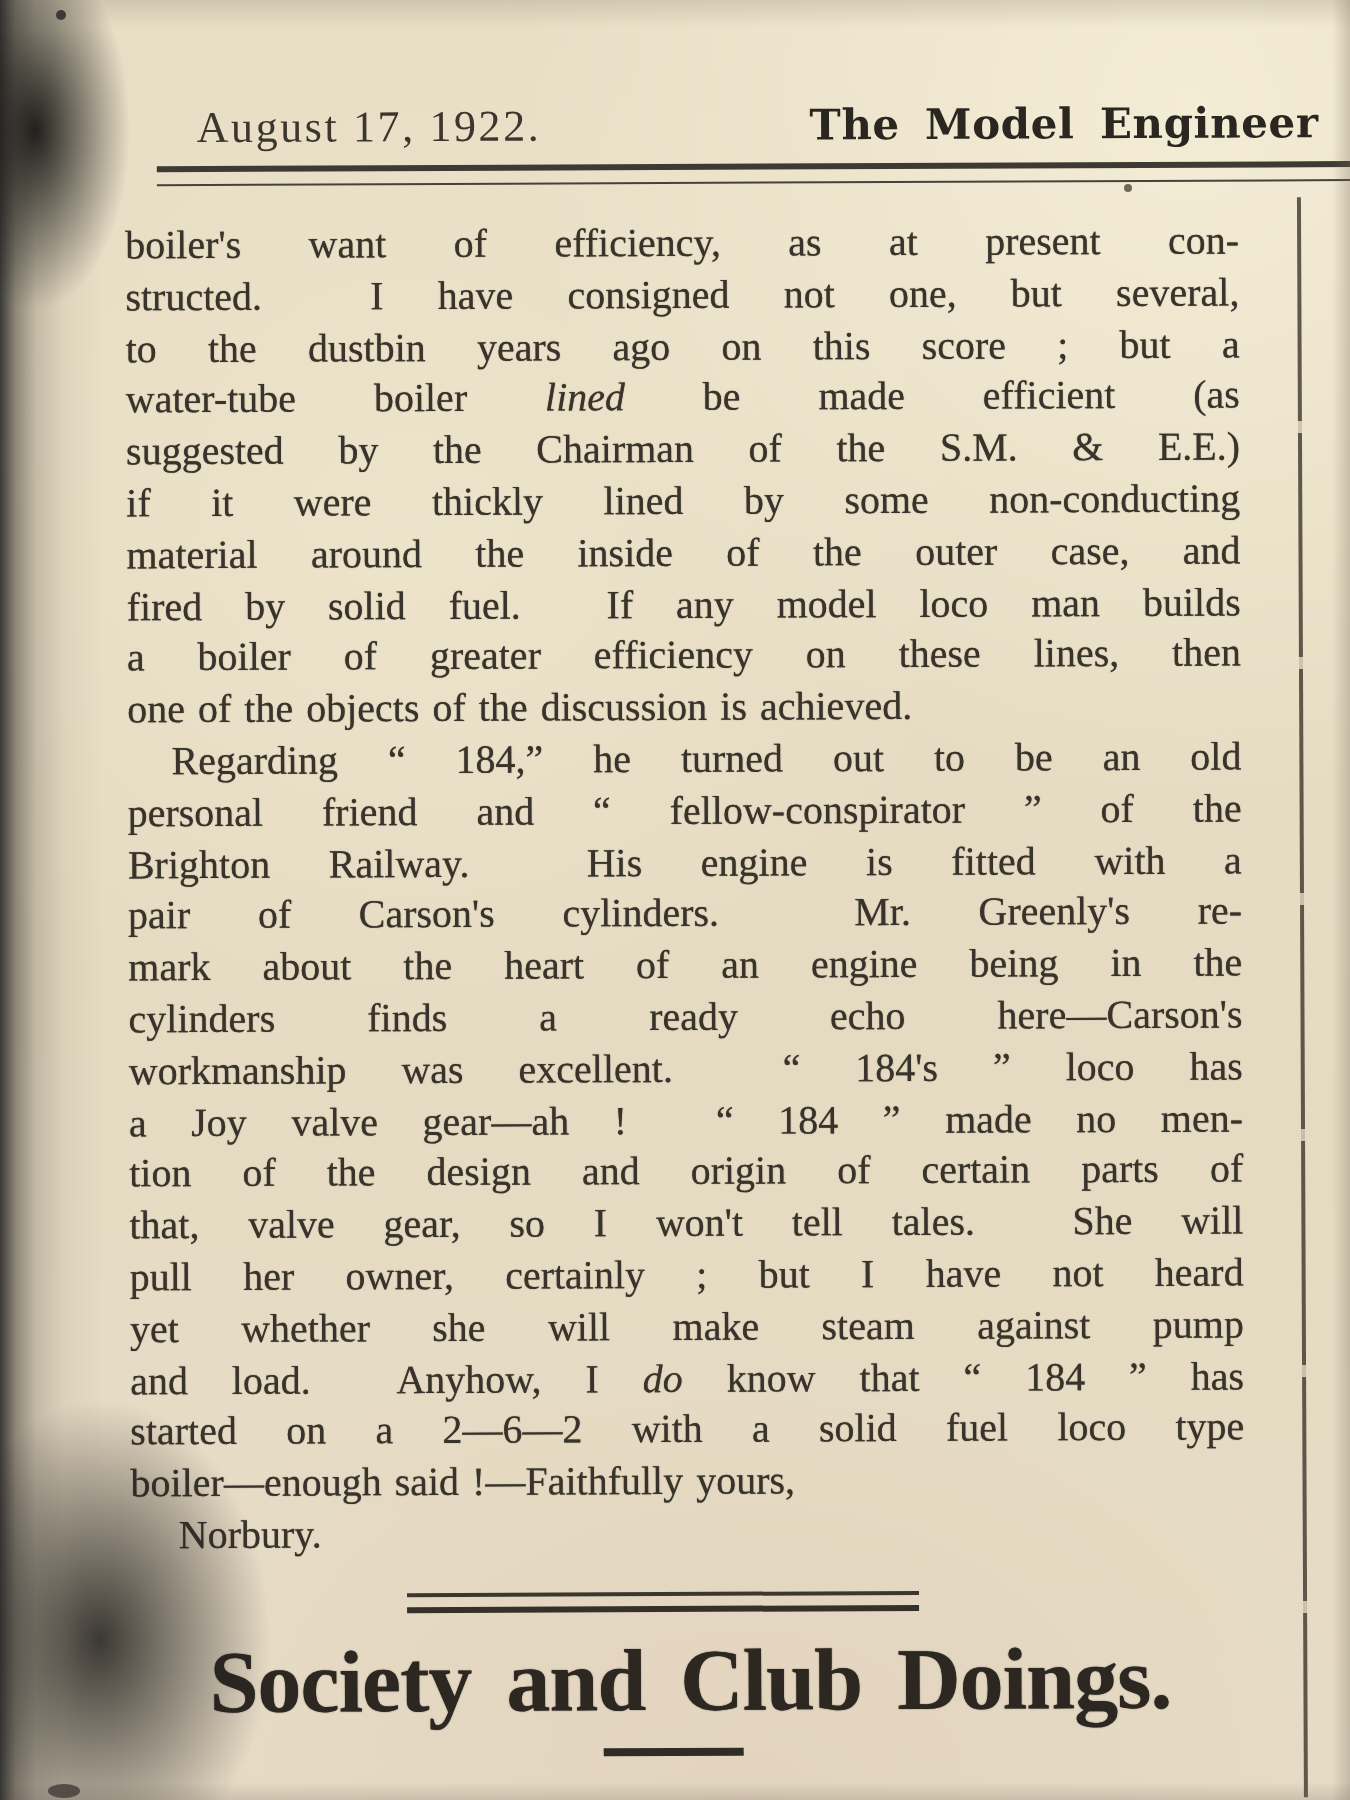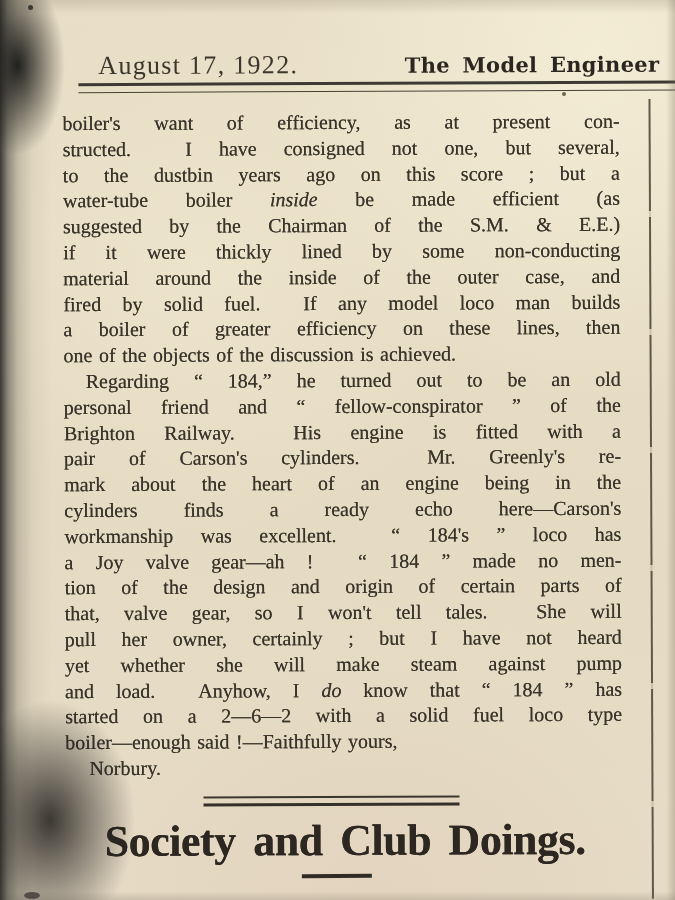--- a/index.html
+++ b/index.html
@@ -12,21 +12,21 @@
     background-image:
       radial-gradient(90% 70% at 88% 6%, rgba(248,242,220,0.70), rgba(248,242,220,0) 55%),
       radial-gradient(70% 50% at 30% 30%, rgba(245,238,214,0.40), rgba(245,238,214,0) 60%),
       radial-gradient(80% 45% at 55% 100%, rgba(205,168,148,0.16), rgba(205,168,148,0) 60%),
       linear-gradient(190deg, #e9dfc7 0%, #e5dbc2 55%, #e7dcc7 100%);
     color:var(--ink, #38332b);
   }
   .tilt{position:absolute;inset:0;transform:rotate(-0.25deg);}
   
   .header{position:absolute;top:50px;left:100px;right:14px;display:flex;justify-content:space-between;align-items:baseline;}
-  .date{font-size:26px;letter-spacing:1.3px;color:#3c372e;}
+  .date{font-size:22px;letter-spacing:1.3px;color:#3c372e;}
   .pub{font-family:"DejaVu Serif", serif;font-weight:bold;font-size:21px;letter-spacing:0.3px;word-spacing:5px;color:#2a2620;}
   .header-rule{position:absolute;top:82px;left:80px;right:-4px;height:6px;border-top:3px solid #3d3a33;border-bottom:1.5px solid #46423a;}
   
   .col-rule{position:absolute;top:100px;bottom:0;left:650px;width:2px;
     background:repeating-linear-gradient(180deg, rgba(70,64,52,0.85) 0 112px, rgba(70,64,52,0.18) 112px 118px);}
   
   .text-col{position:absolute;top:110px;left:64px;width:557px;font-size:20px;line-height:25.8px;word-spacing:1.5px;
     text-shadow:0 0 0.5px rgba(56,50,40,0.85);}
   .line{white-space:normal;}
   .line.just{text-align:justify;text-align-last:justify;}
@@ -66,21 +66,21 @@
     </div>
     <div class="header-rule"></div>
 
     <div class="col-rule"></div>
 
     <div class="text-col">
       <div id="article-body">
           <div class="line just">boiler's want of efficiency, as at present con-</div>
           <div class="line just">structed.&nbsp; I have consigned not one, but several,</div>
           <div class="line just">to the dustbin years ago on this score ; but a</div>
-          <div class="line just">water-tube boiler <i>inside</i> be made efficient (as</div>
+          <div class="line just">water-tube boiler <i>lined</i> be made efficient (as</div>
           <div class="line just">suggested by the Chairman of the S.M. &amp; E.E.)</div>
           <div class="line just">if it were thickly lined by some non-conducting</div>
           <div class="line just">material around the inside of the outer case, and</div>
           <div class="line just">fired by solid fuel.&nbsp; If any model loco man builds</div>
           <div class="line just">a boiler of greater efficiency on these lines, then</div>
           <div class="line">one of the objects of the discussion is achieved.</div>
           <div class="line just indent">Regarding “ 184,” he turned out to be an old</div>
           <div class="line just">personal friend and “ fellow-conspirator ” of the</div>
           <div class="line just">Brighton Railway.&nbsp; His engine is fitted with a</div>
           <div class="line just">pair of Carson's cylinders.&nbsp; Mr. Greenly's re-</div>

